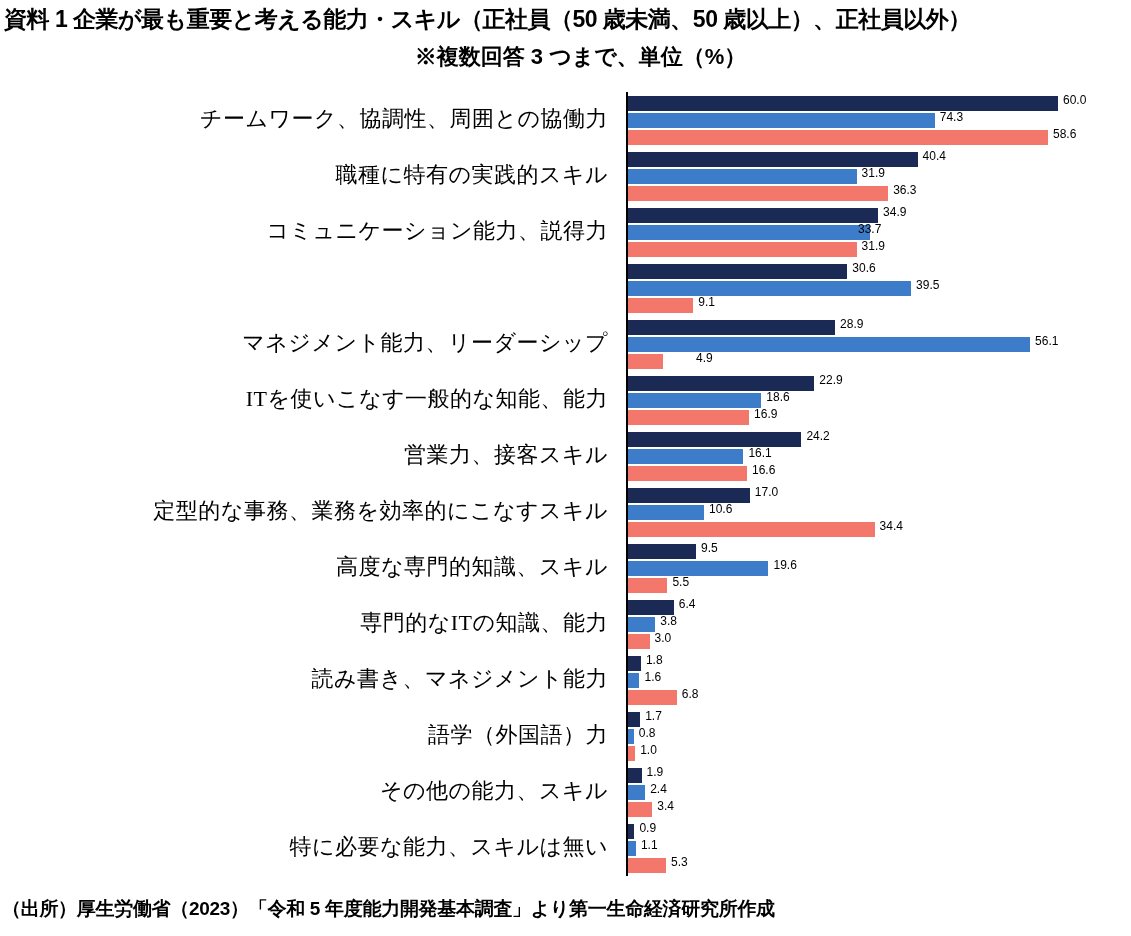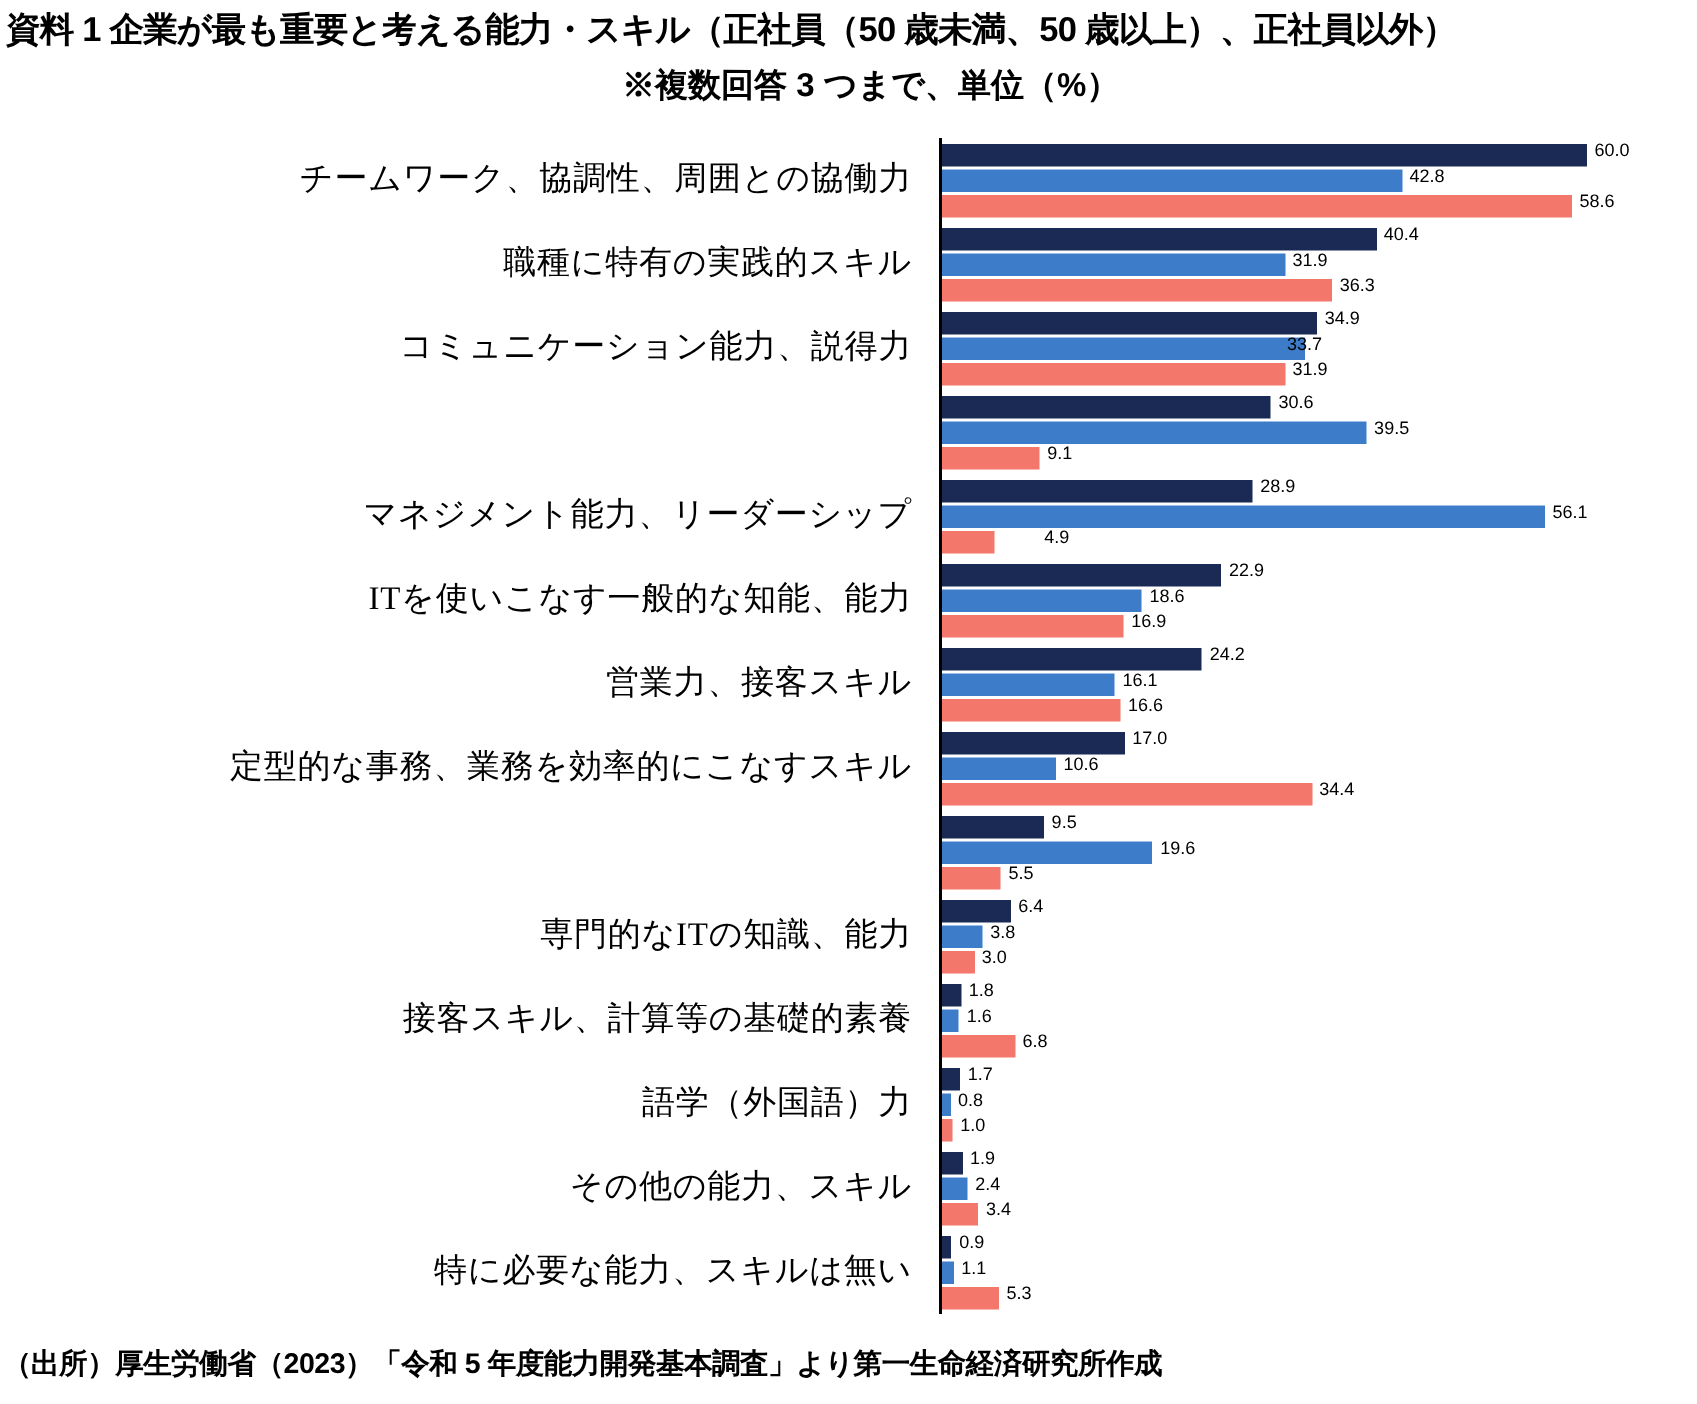--- a/index.html
+++ b/index.html
@@ -110,32 +110,33 @@
 
   <div id="chart">
     <div class="cat-labels" id="cat-labels">
         <div class="cat-label" style="top: 12px;">チームワーク、協調性、周囲との協働力</div>
         <div class="cat-label" style="top: 68px;">職種に特有の実践的スキル</div>
         <div class="cat-label" style="top: 124px;">コミュニケーション能力、説得力</div>
         <div class="cat-label" style="top: 236px;">マネジメント能力、リーダーシップ</div>
         <div class="cat-label" style="top: 292px;">ITを使いこなす一般的な知能、能力</div>
         <div class="cat-label" style="top: 348px;">営業力、接客スキル</div>
         <div class="cat-label" style="top: 404px;">定型的な事務、業務を効率的にこなすスキル</div>
+        <div class="cat-label" style="top: 460px;">高度な専門的知識、スキル</div>
         <div class="cat-label" style="top: 516px;">専門的なITの知識、能力</div>
-        <div class="cat-label" style="top: 572px;">接客スキル、計算等の基礎的素養</div>
+        <div class="cat-label" style="top: 572px;">読み書き、マネジメント能力</div>
         <div class="cat-label" style="top: 628px;">語学（外国語）力</div>
         <div class="cat-label" style="top: 684px;">その他の能力、スキル</div>
         <div class="cat-label" style="top: 740px;">特に必要な能力、スキルは無い</div>
       </div>
     <div class="plot" id="plot">
 
     <div class="bar s0" style="left: 0px; top: 4px; width: 430px;"></div>
         <div class="val" style="left: 435px; top: 1px;">60.0</div>
         <div class="bar s1" style="left: 0px; top: 21px; width: 306.733px;"></div>
-        <div class="val" style="left: 311.733px; top: 18px;">42.8</div>
+        <div class="val" style="left: 311.733px; top: 18px;">74.3</div>
         <div class="bar s2" style="left: 0px; top: 38px; width: 419.967px;"></div>
         <div class="val" style="left: 424.967px; top: 35px;">58.6</div>
         <div class="bar s0" style="left: 0px; top: 60px; width: 289.533px;"></div>
         <div class="val" style="left: 294.533px; top: 57px;">40.4</div>
         <div class="bar s1" style="left: 0px; top: 77px; width: 228.617px;"></div>
         <div class="val" style="left: 233.617px; top: 74px;">31.9</div>
         <div class="bar s2" style="left: 0px; top: 94px; width: 260.15px;"></div>
         <div class="val" style="left: 265.15px; top: 91px;">36.3</div>
         <div class="bar s0" style="left: 0px; top: 116px; width: 250.117px;"></div>
         <div class="val" style="left: 255.117px; top: 113px;">34.9</div>

